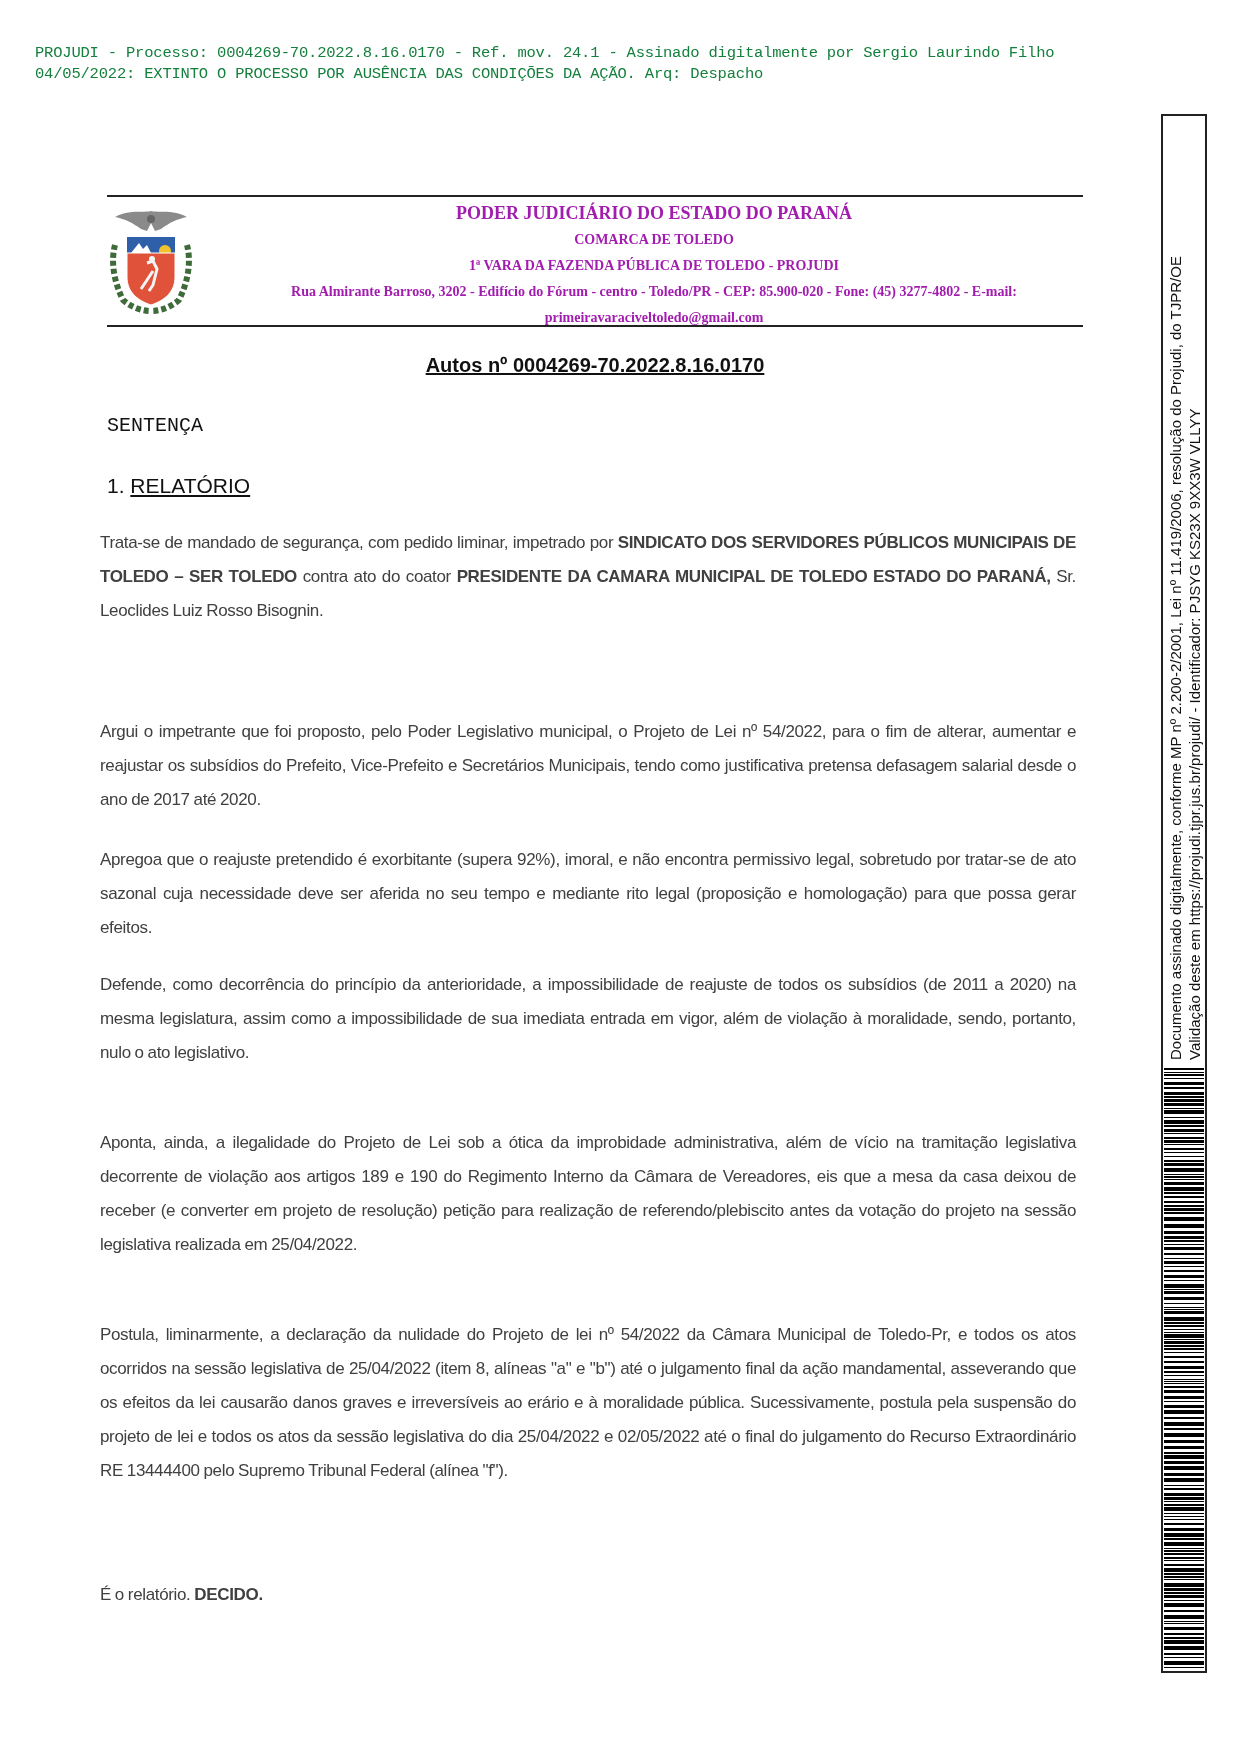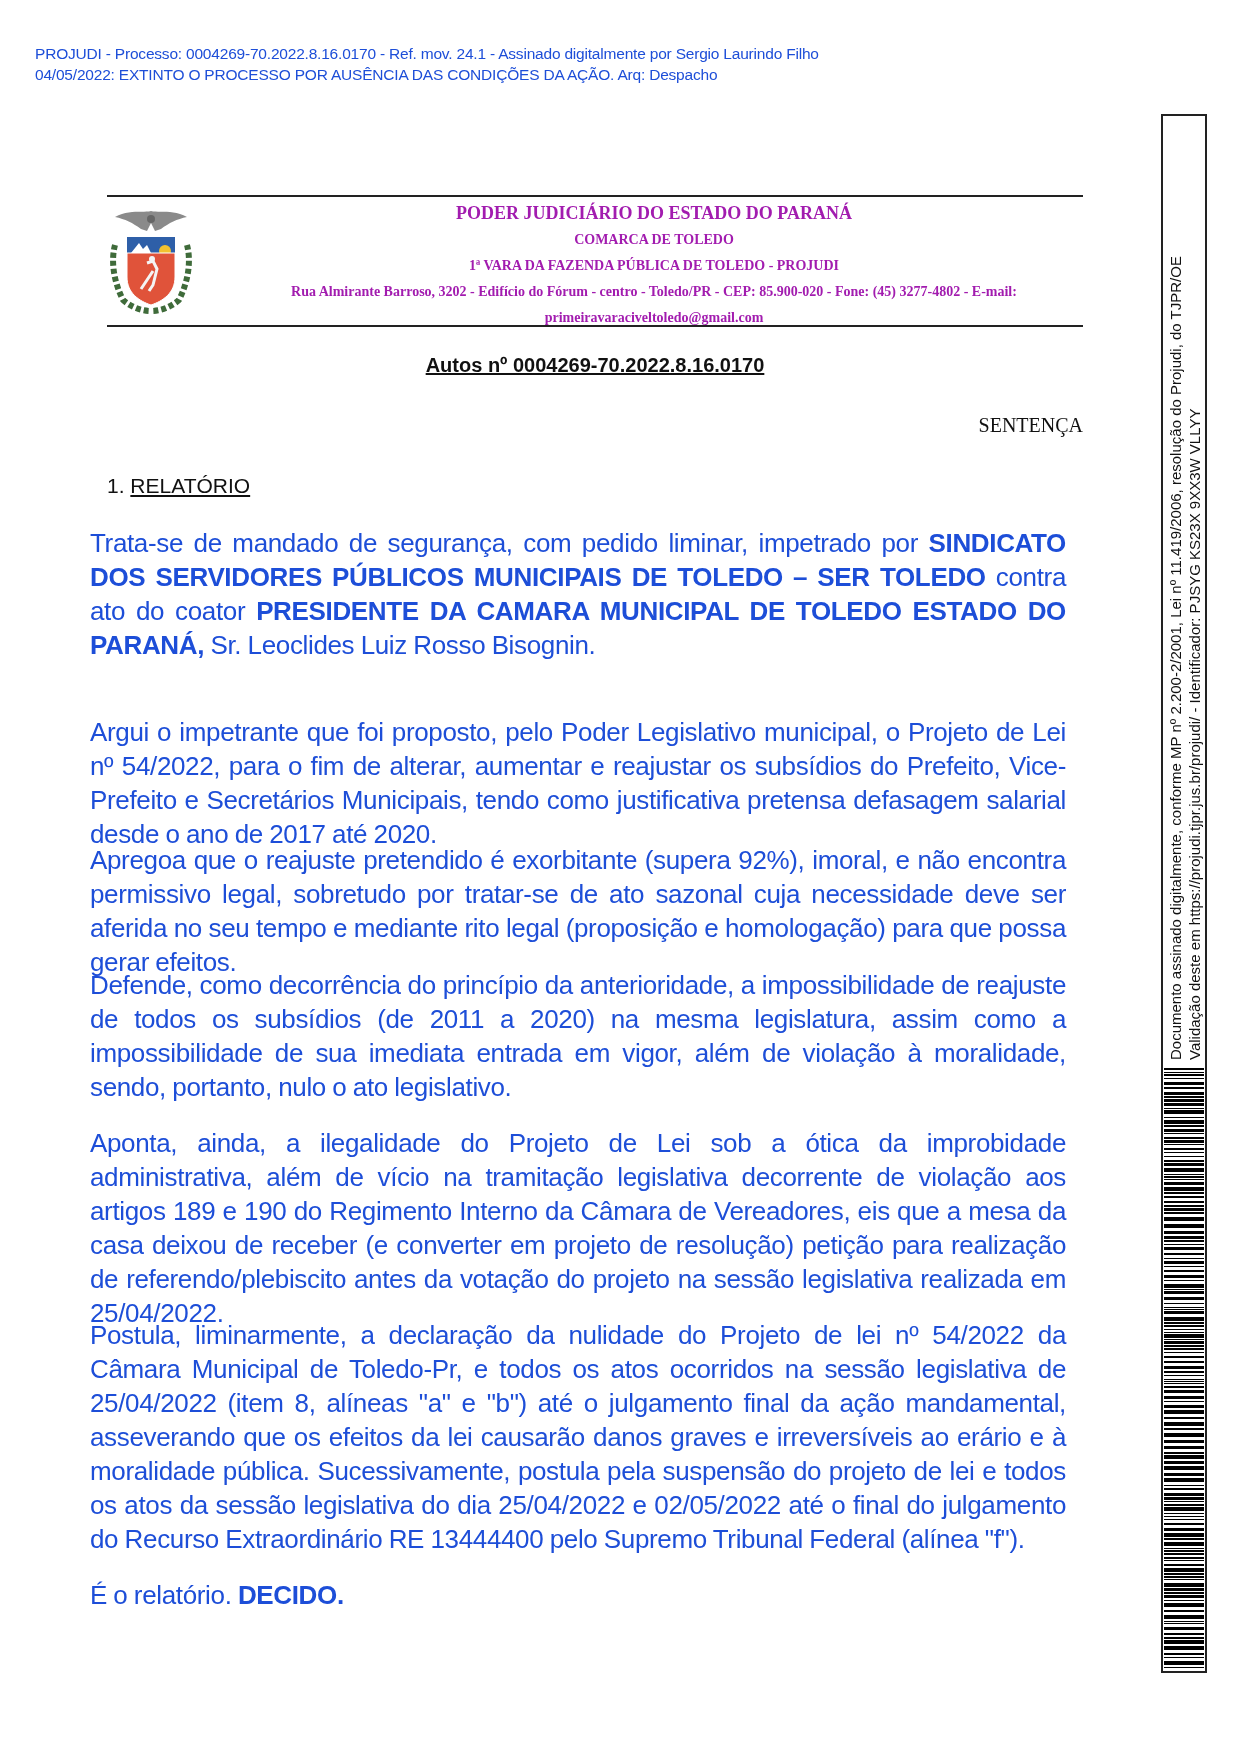--- a/index.html
+++ b/index.html
@@ -1,37 +1,37 @@
 <!DOCTYPE html>
 <html><head>
 <meta charset="utf-8">
 <style>
   html, body { margin: 0; padding: 0; background: #ffffff; }
   body { width: 1240px; height: 1755px; position: relative; overflow: hidden; color: #111; }
-  .stamp { position: absolute; left: 35px; top: 43px; font-family: Liberation Sans, sans-serif; font-size: 15.5px; line-height: 21px; color: #1d4ed8; }
+  .stamp { position: absolute; left: 35px; top: 43px; font-family: Liberation Mono, monospace; font-size: 15.5px; line-height: 21px; color: #15803d; }
   .stamp div { white-space: nowrap; letter-spacing: -0.2px; }
 
   .hdr { position: absolute; left: 107px; top: 195px; width: 976px; height: 133px; }
   .hdr .rule-top { position: absolute; left: 0; top: 0; width: 976px; height: 2px; background: #222; }
   .hdr .rule-bot { position: absolute; left: 0; top: 130px; width: 976px; height: 2px; background: #222; }
   .emblem { position: absolute; left: 0; top: 10px; width: 88px; height: 110px; }
   .hdr-text { position: absolute; left: 118px; top: 4px; width: 858px; text-align: center; font-family: "Liberation Serif", serif; font-weight: bold; color: #a21caf; }
   .hdr-text .l1 { font-size: 18px; line-height: 28px; }
   .hdr-text .l2 { font-size: 14px; line-height: 26px; }
   .hdr-text .l3 { font-size: 14px; line-height: 26px; }
   .hdr-text .l4 { font-size: 14px; line-height: 26px; white-space: nowrap; }
   .hdr-text .l5 { font-size: 14px; line-height: 26px; }
 
   .autos { position: absolute; left: 107px; top: 354px; width: 976px; text-align: center; font-family: "Liberation Sans", sans-serif; font-weight: bold; font-size: 20px; }
   .autos span { text-decoration: underline; text-align: right; }
-  .sentenca { position: absolute; left: 107px; top: 414px; width: 976px; text-align: right; font-family: Liberation Serif, serif; font-size: 20px; }
+  .sentenca { position: absolute; left: 107px; top: 414px; width: 976px; text-align: left; font-family: Liberation Mono, monospace; font-size: 20px; }
   .section { position: absolute; left: 107px; top: 474px; font-family: "Liberation Sans", sans-serif; font-weight: normal; font-size: 21px; }
   .section .u { text-decoration: underline; }
 
-  .body { position: absolute; left: 90px; width: 976px; font-family: "Liberation Sans", sans-serif; font-size: 26px; line-height: 34px; text-align: justify; letter-spacing: -0.35px; word-spacing: -0.5px; color: #1d4ed8; }
+  .body { position: absolute; left: 100px; width: 976px; font-family: "Liberation Sans", sans-serif; font-size: 17px; line-height: 34px; text-align: justify; letter-spacing: -0.35px; word-spacing: -0.5px; color: #404040; }
   .body b { font-weight: bold; }
 
   .side-box { position: absolute; left: 1161px; top: 114px; width: 46px; height: 1559px; border: 2px solid #222; box-sizing: border-box; background: #fff; }
   .side-text { position: absolute; left: 1166px; top: 1060px; width: 940px; height: 40px; transform-origin: 0 0; transform: rotate(-90deg); font-family: "Liberation Sans", sans-serif; font-size: 15px; line-height: 19px; color: #111; white-space: nowrap; }
   .barcode { position: absolute; left: 1164px; top: 1068px; width: 40px; height: 600px; }
 </style>
 </head>
 <body>
 
 <div class="stamp">

